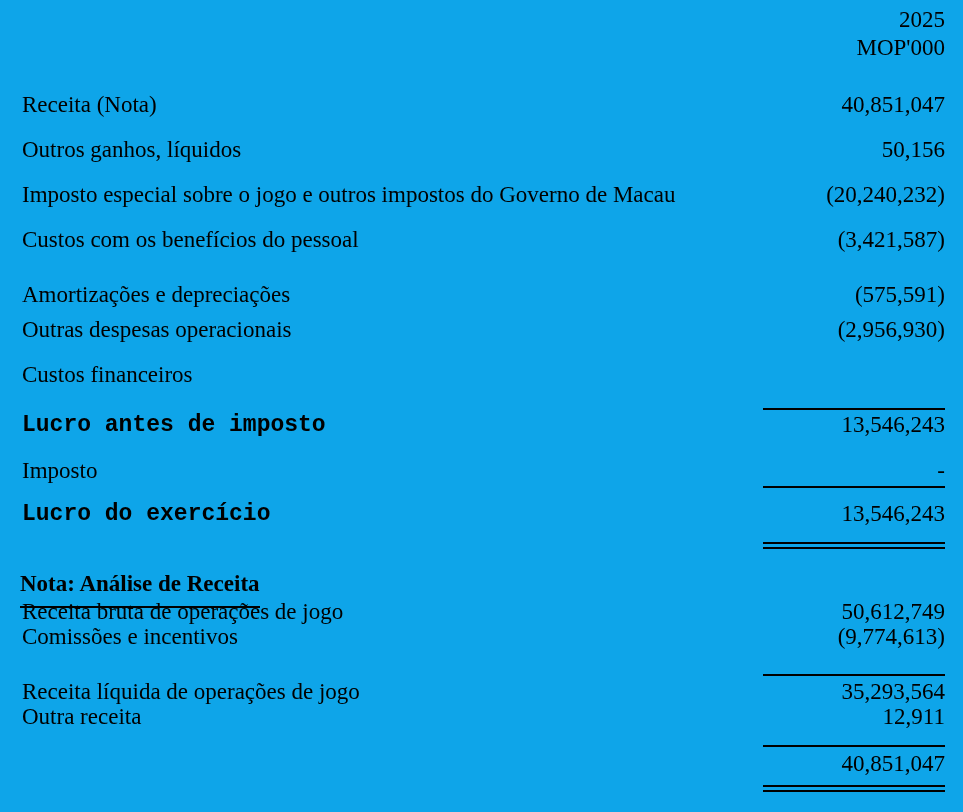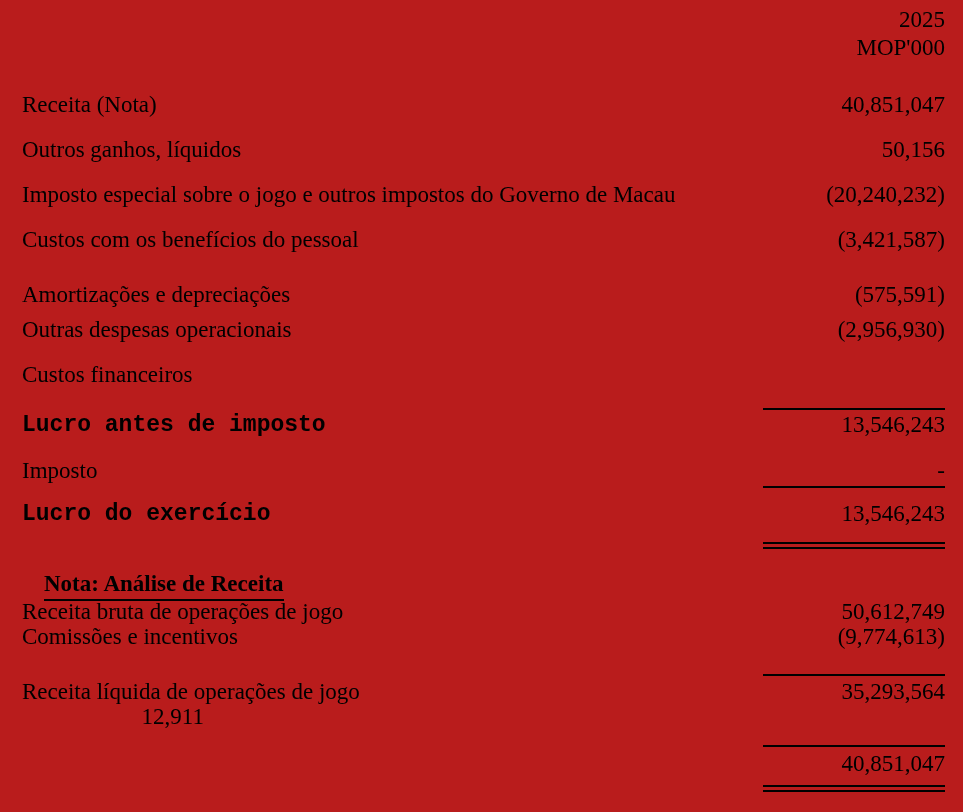--- a/index.html
+++ b/index.html
@@ -4,21 +4,21 @@
 <style>
   html, body {
     margin: 0;
     padding: 0;
     background: #ffffff;
   }
   .page {
     position: relative;
     width: 963px;
     height: 812px;
-    background: #b91c1c;
+    background: #0ea5e9;
     color: #000000;
     font-family: "Liberation Serif", "DejaVu Serif", serif;
     font-size: 23px;
     line-height: 28px;
     overflow: hidden;
   }
   .hdr {
     position: absolute;
     right: 18px;
     text-align: right;
@@ -62,22 +62,21 @@
   }
   .note-title {
     position: absolute;
     left: 20px;
     font-weight: bold;
     white-space: nowrap;
   }
   .note-title .underlined {
     display: inline-block;
     border-bottom: 2px solid #000000;
-    padding-bottom: 1px;
-    margin-left: 24px;
+    padding-bottom: 8px;
   }
 </style>
 </head>
 <body>
 
 <div class="page">
 
   <div class="hdr" style="top:6px">2025</div>
   <div class="hdr" style="top:34px">MOP'000</div>
 
@@ -151,20 +150,21 @@
   </div>
 
   <div class="rule" style="top:674px"></div>
 
   <div class="row" style="top:678px">
     <span class="lbl">Receita líquida de operações de jogo</span>
     <span class="val">35,293,564</span>
   </div>
 
   <div class="row" style="top:703px">
+    <span class="lbl">Outra receita</span>
     <span class="val">12,911</span>
   </div>
 
   <div class="rule" style="top:745px"></div>
 
   <div class="row" style="top:750px">
     <span class="lbl"></span>
     <span class="val">40,851,047</span>
   </div>
 

